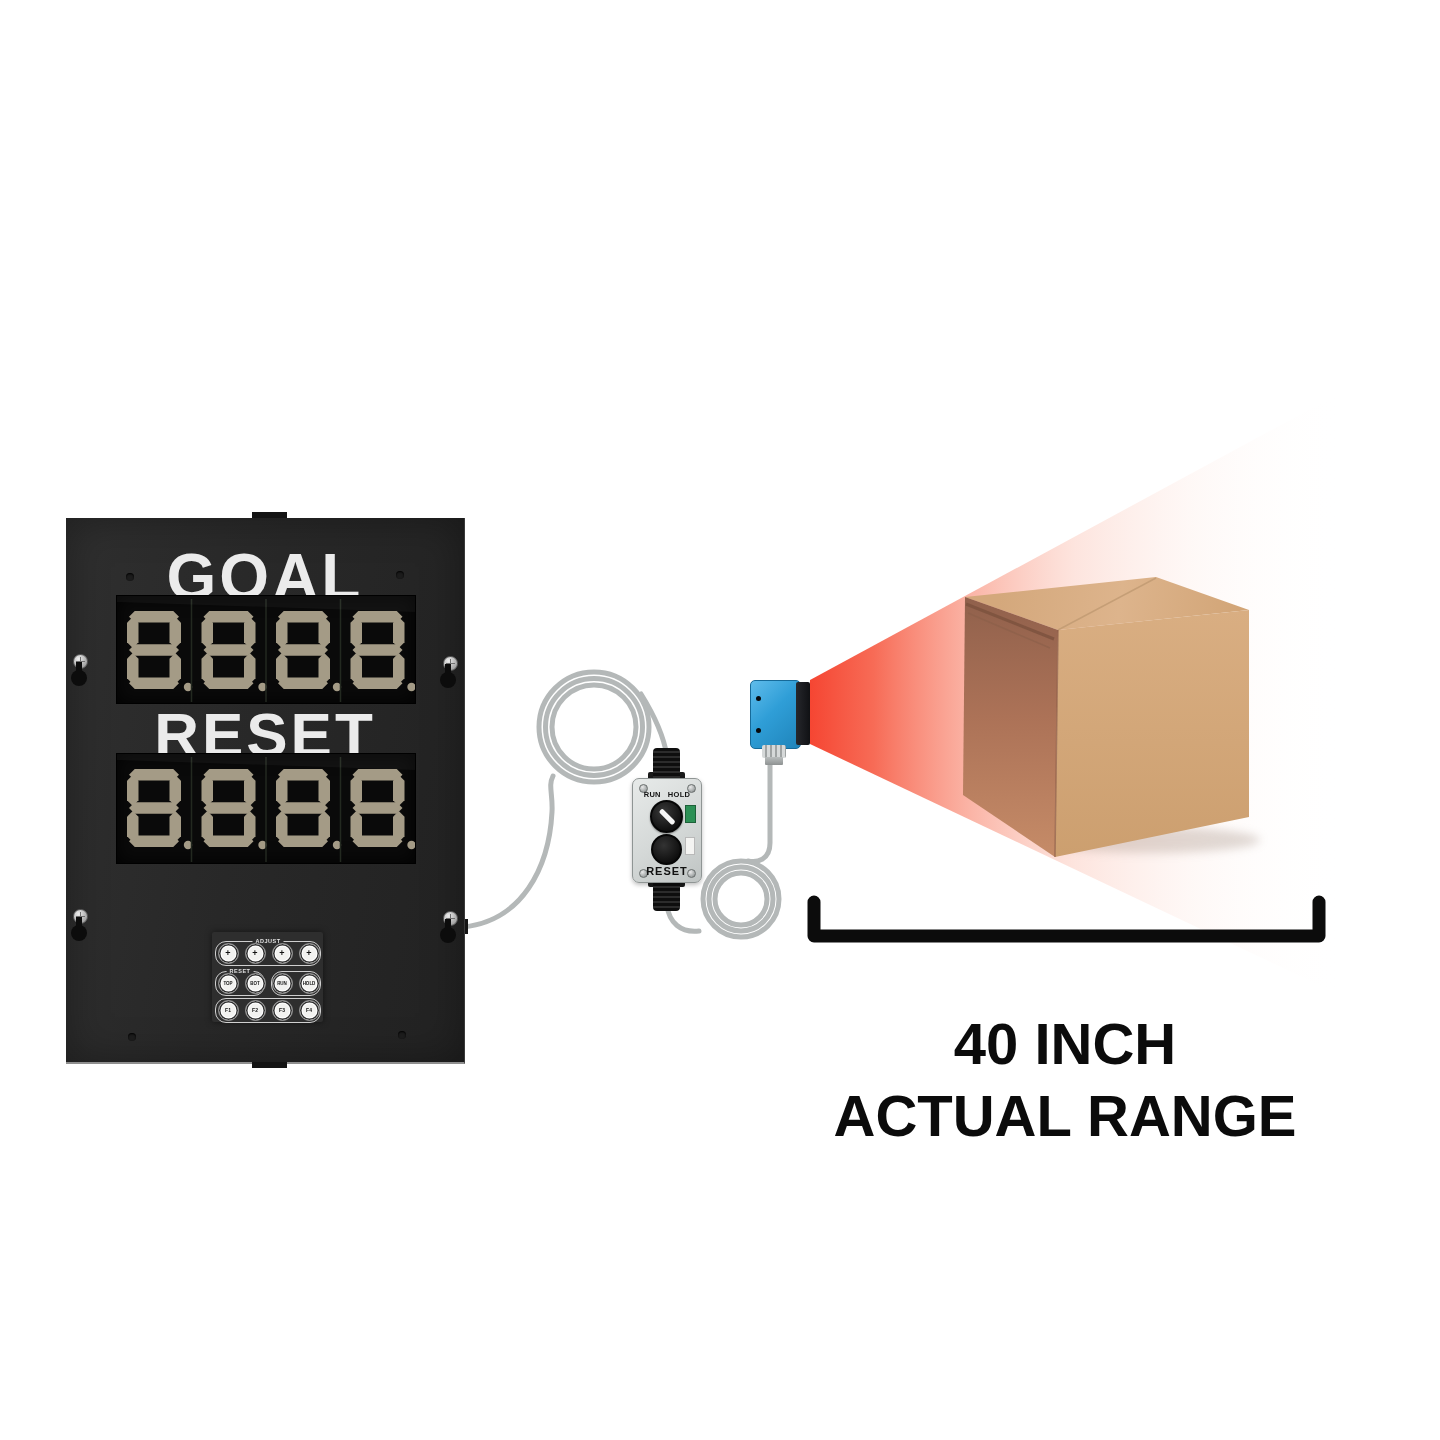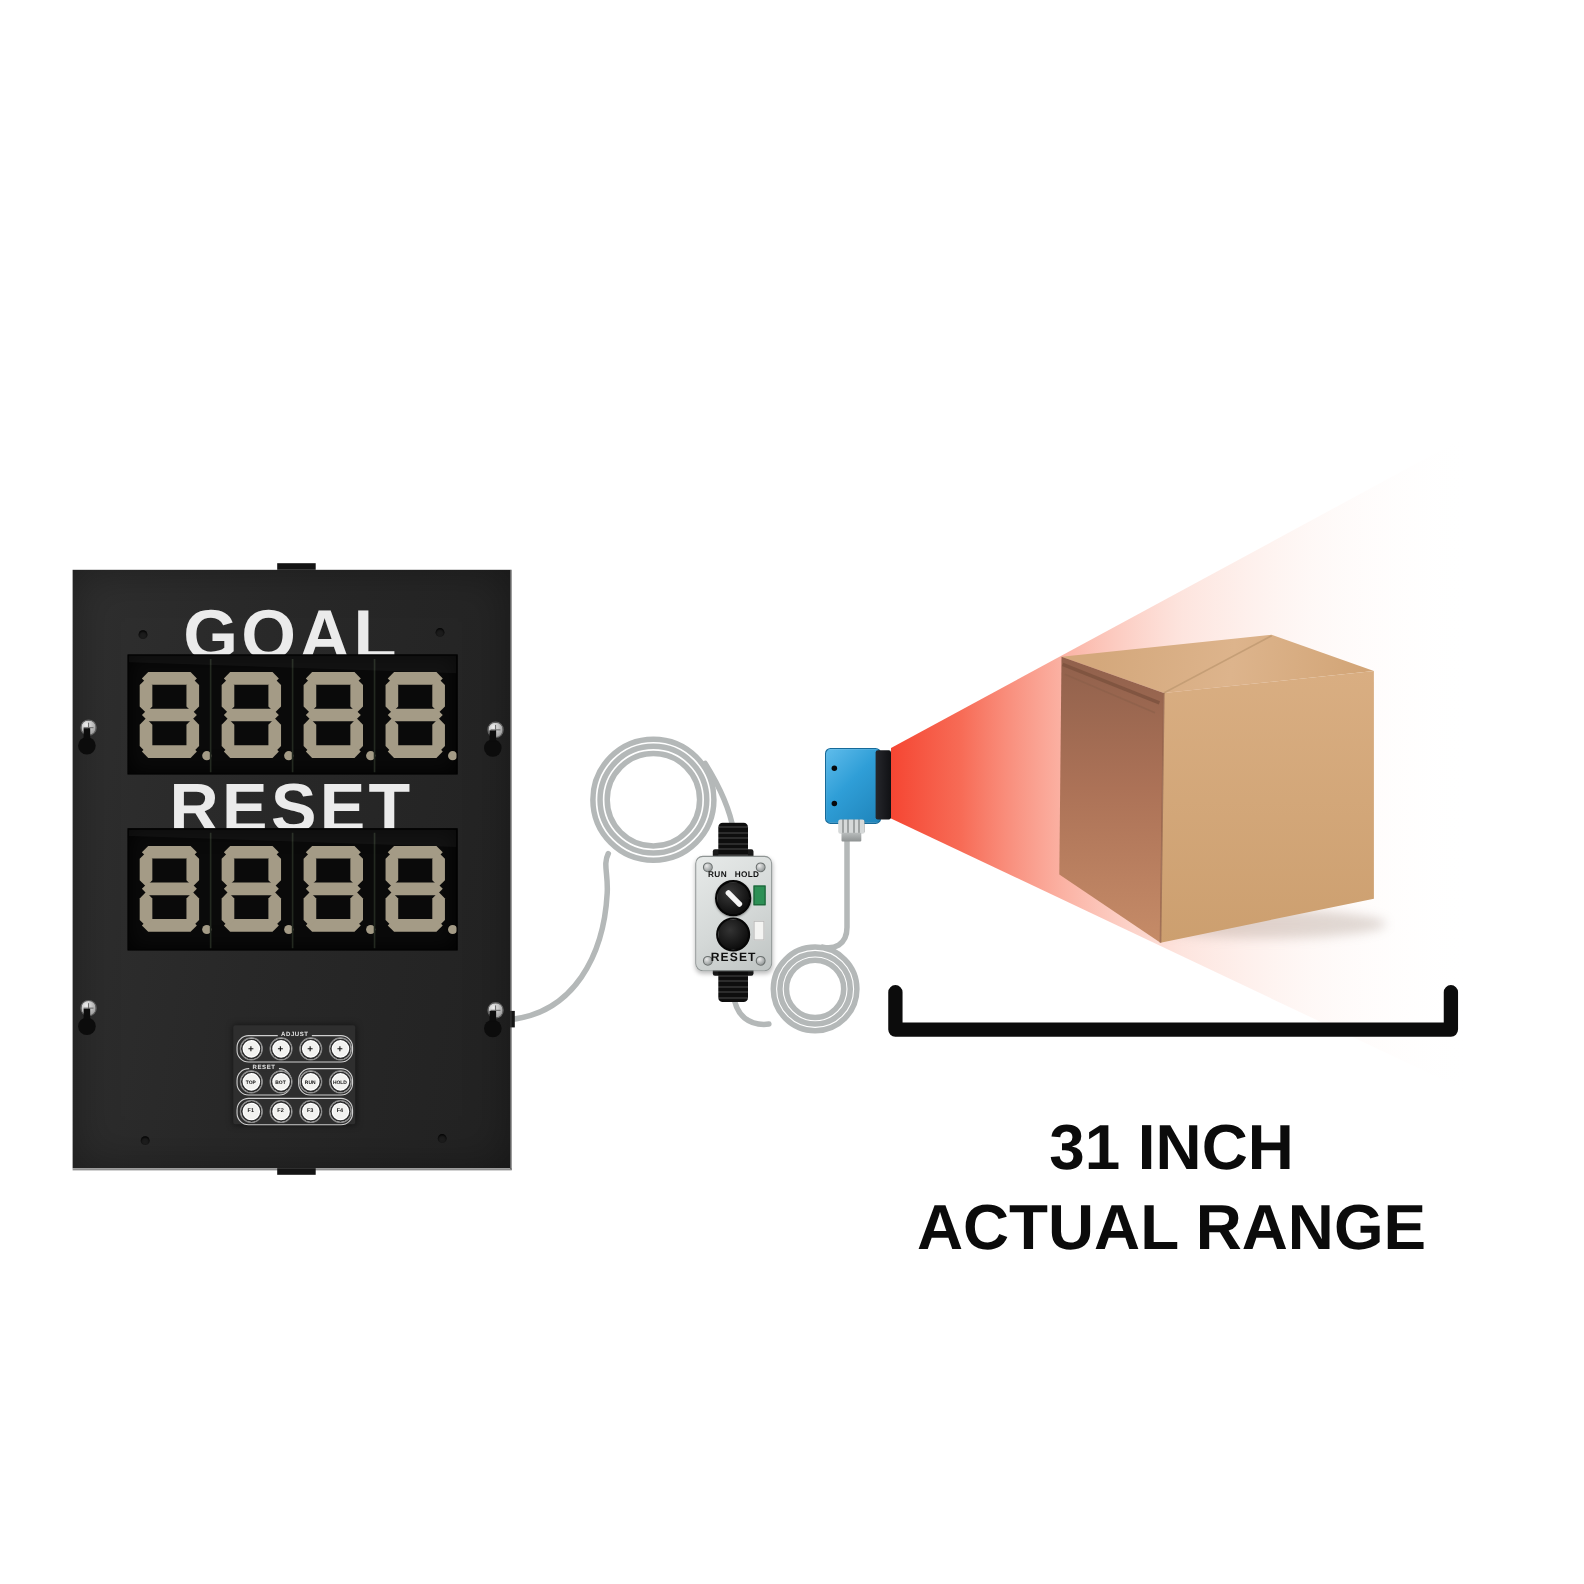--- a/index.html
+++ b/index.html
@@ -304,17 +304,17 @@
   <div id="sensor" class="abs">
     <div id="sensor-body" class="abs"></div>
     <div id="sensor-face" class="abs"></div>
     <div class="abs sensor-dot" style="top:20px"></div>
     <div class="abs sensor-dot" style="top:52px"></div>
     <div id="sensor-conn" class="abs"></div>
     <div id="sensor-nut" class="abs"></div>
   </div>
 
   <div id="range-label" class="abs">
-    <div>31 INCH</div>
+    <div>40 INCH</div>
     <div>ACTUAL RANGE</div>
   </div>
 
 </div>
 
 </body></html>

